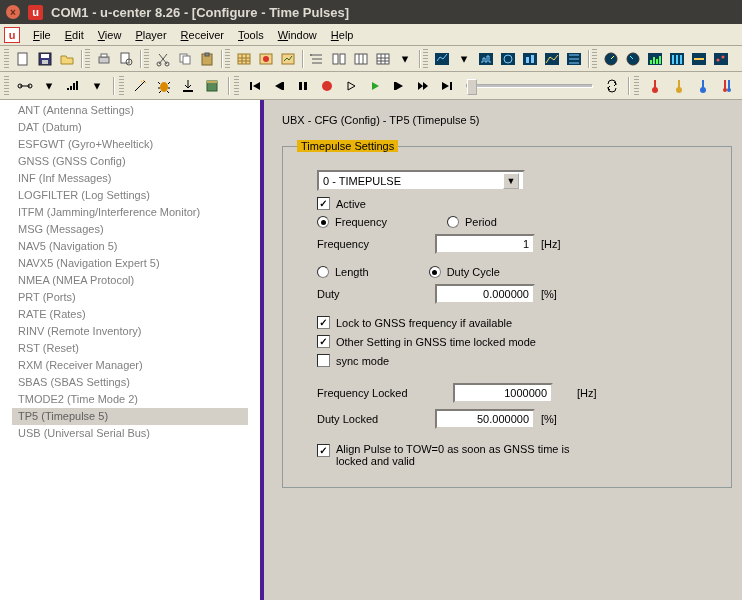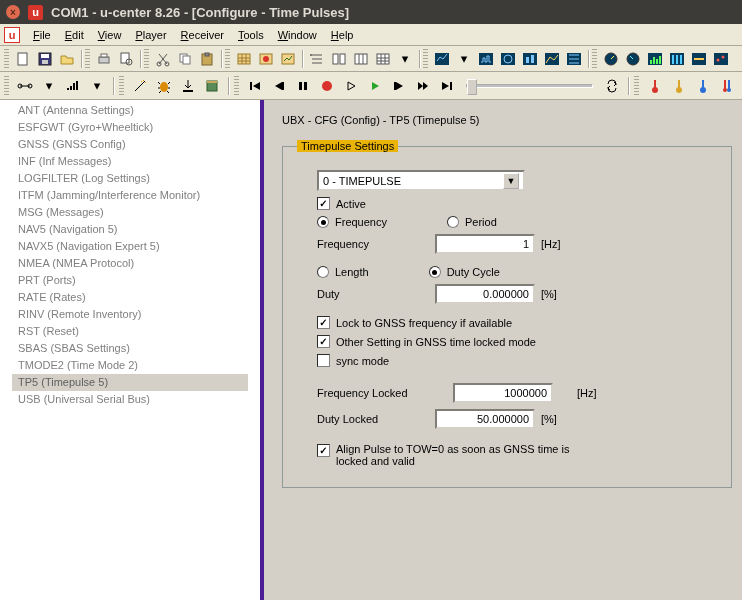--- a/index.html
+++ b/index.html
@@ -564,33 +564,35 @@
         <circle cx="6" cy="12" r="2" fill="#d9342b"></circle>
         <rect x="9" y="2" width="2" height="9" fill="#2b6ed9"></rect>
         <circle cx="10" cy="12" r="2" fill="#2b6ed9"></circle>
       </svg>
     </div>
 </div>
 
 <div class="main">
   <div class="sidebar" id="sidebar">
       <div class="item">ANT (Antenna Settings)</div>
+      <div class="item">DAT (Datum)</div>
       <div class="item">ESFGWT (Gyro+Wheeltick)</div>
       <div class="item">GNSS (GNSS Config)</div>
       <div class="item">INF (Inf Messages)</div>
       <div class="item">LOGFILTER (Log Settings)</div>
       <div class="item">ITFM (Jamming/Interference Monitor)</div>
       <div class="item">MSG (Messages)</div>
       <div class="item">NAV5 (Navigation 5)</div>
       <div class="item">NAVX5 (Navigation Expert 5)</div>
       <div class="item">NMEA (NMEA Protocol)</div>
       <div class="item">PRT (Ports)</div>
       <div class="item">RATE (Rates)</div>
       <div class="item">RINV (Remote Inventory)</div>
       <div class="item">RST (Reset)</div>
+      <div class="item">RXM (Receiver Manager)</div>
       <div class="item">SBAS (SBAS Settings)</div>
       <div class="item">TMODE2 (Time Mode 2)</div>
       <div class="item selected">TP5 (Timepulse 5)</div>
       <div class="item">USB (Universal Serial Bus)</div>
     </div>
   <div class="content">
     <div class="content-title">UBX - CFG (Config) - TP5 (Timepulse 5)</div>
 
     <fieldset class="inner">
       <legend>Timepulse Settings</legend>

